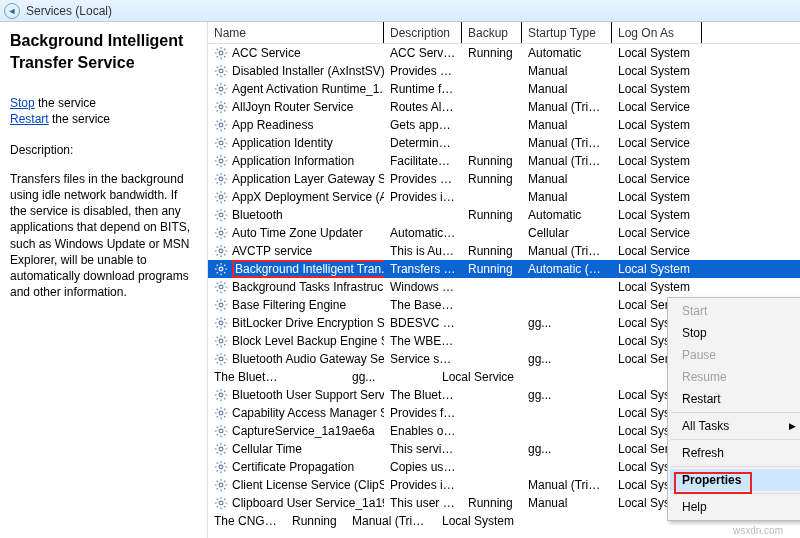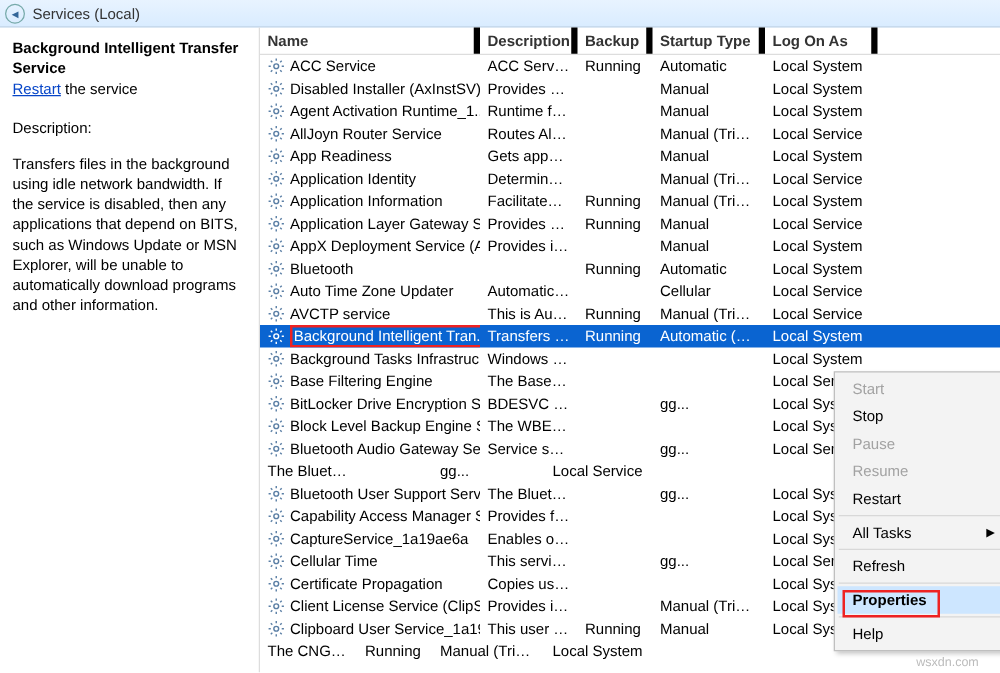--- a/index.html
+++ b/index.html
@@ -2,27 +2,27 @@
 <html><head>
 <meta charset="utf-8">
 <style>
 * { box-sizing: border-box; margin: 0; padding: 0; }
 body { font-family: "Segoe UI", Tahoma, sans-serif; font-size: 12px; color: #000; background: #fff; width: 800px; height: 538px; overflow: hidden; }
 .header-bar { background: linear-gradient(#e8f3ff, #d9ecff); border-bottom: 1px solid #b8d0e8; height: 22px; display: flex; align-items: center; padding: 0 4px; }
 .header-bar .back-icon { width: 16px; height: 16px; border: 1px solid #7aa; border-radius: 50%; margin-right: 6px; display: flex; align-items: center; justify-content: center; font-size: 9px; color: #369; }
 .header-bar .title { color: #333; }
 .content { display: flex; height: calc(538px - 22px); }
 .left-pane { width: 208px; padding: 8px 10px; border-right: 1px solid #ddd; line-height: 1.35; }
-.left-pane h2 { font-size: 12px; font-weight: bold; margin-bottom: 1px; }
+.left-pane h2 { font-size: 16px; font-weight: bold; margin-bottom: 22px; }
 .left-pane .actions { margin-bottom: 14px; }
 .left-pane .actions a { color: #0645c8; text-decoration: underline; cursor: pointer; }
 .left-pane .desc-label { margin-bottom: 13px; }
 .right-pane { flex: 1; position: relative; }
 .table-head { display: flex; border-bottom: 1px solid #ddd; height: 22px; align-items: center; font-weight: normal; color: #333; }
-.table-head div { padding: 0 6px; border-right: 5px solid #000000; height: 100%; display: flex; align-items: center; font-weight: bold; }
+.table-head div { padding: 0 6px; border-right: 1px solid #000000; height: 100%; display: flex; align-items: center; }
 .col-name { width: 176px; }
 .col-desc { width: 78px; }
 .col-status { width: 60px; }
 .col-startup { width: 90px; }
 .col-logon { width: 90px; }
 .rows { height: calc(100% - 22px); overflow: hidden; }
 .row { display: flex; height: 18px; align-items: center; white-space: nowrap; }
 .row > div { padding: 0 6px; overflow: hidden; text-overflow: ellipsis; }
 .row .col-name { display: flex; align-items: center; gap: 4px; }
 .gear-icon { width: 14px; height: 14px; flex-shrink: 0; }
@@ -45,20 +45,23 @@
 <div class="header-bar">
   <span class="back-icon">◄</span>
   <span class="title">Services (Local)</span>
 </div>
 
 <div class="content">
   <div class="left-pane">
     <h2>Background Intelligent Transfer Service</h2>
     <div class="actions">
       <div>
+        <a>Stop</a><span> the service</span>
+      </div>
+      <div>
         <a>Restart</a><span> the service</span>
       </div>
     </div>
     <div class="desc-label">Description:</div>
     <div>Transfers files in the background using idle network bandwidth. If the service is disabled, then any applications that depend on BITS, such as Windows Update or MSN Explorer, will be unable to automatically download programs and other information.</div>
   </div>
 
   <div class="right-pane">
     <div class="table-head">
       <div class="col-name">Name</div>

